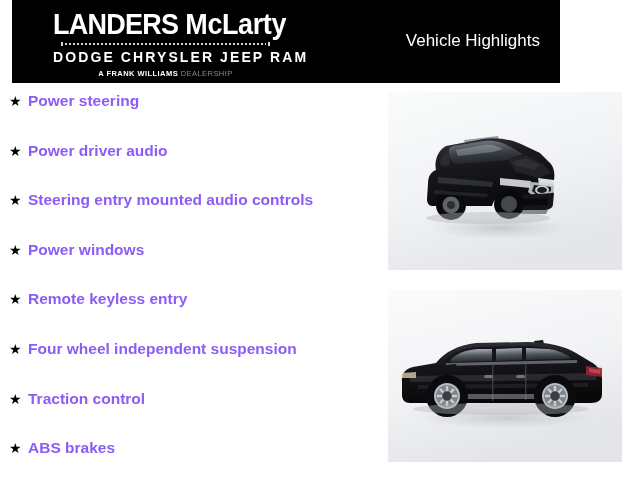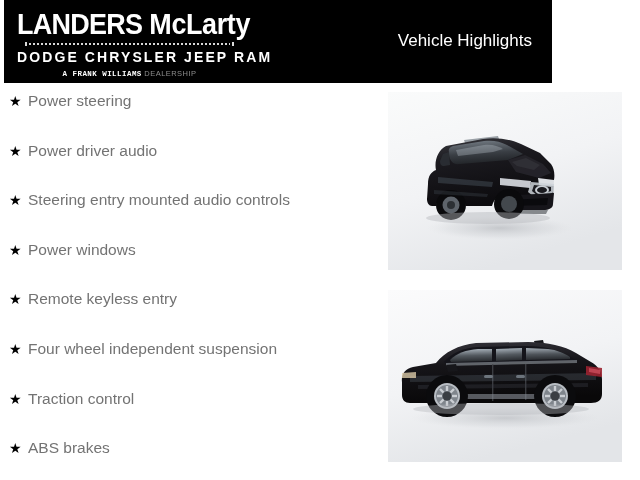--- a/index.html
+++ b/index.html
@@ -7,23 +7,24 @@
   body {
     background:#ffffff;
     font-family:"Liberation Sans", sans-serif;
     overflow:hidden;
     position:relative;
   }
 
   
   .header {
     position:absolute;
-    left:4px; top:0;
+    left:12px; top:0;
     width:548px; height:83px;
     background:#000000;
+    padding-left:28px;
   }
   .header-inner {
     position:relative;
     width:100%; height:100%;
   }
 
   
   .logo {
     position:absolute;
     left:13px; top:9px;
@@ -68,21 +69,21 @@
     letter-spacing:2.1px;
     white-space:nowrap;
   }
   .logo-tag {
     margin-top:4px;
     text-align:center;
     font-size:7.5px;
     letter-spacing:0.45px;
     white-space:nowrap;
   }
-  .logo-tag .tag-bold { font-weight:bold; color:#ffffff;font-family:Liberation Mono, monospace; }
+  .logo-tag .tag-bold { font-weight:bold; color:#ffffff; }
   .logo-tag .tag-light { font-weight:normal; color:#8c8c8c;margin-top:10px; }
 
   
   .header-title {
     position:absolute;
     right:20px; top:31px;
     font-size:17px;
     color:#ffffff;
     white-space:nowrap;
     margin-left:26px;
@@ -113,21 +114,22 @@
   .feature-bullet {
     width:19px;
     flex:0 0 19px;
     font-size:14px;
     line-height:20px;
     color:#000000;
   }
   .feature-label {
     font-size:15.5px;
     line-height:20px;
-    color:#737373;
+    color:#8b5cf6;
+    font-weight:bold;
   }
 
   
   .photo {
     position:absolute;
     left:388px;
     width:234px;
     overflow:hidden;
     background:linear-gradient(160deg,#f7f8f9 0%,#f2f3f5 45%,#e6e8ea 100%);
   }

